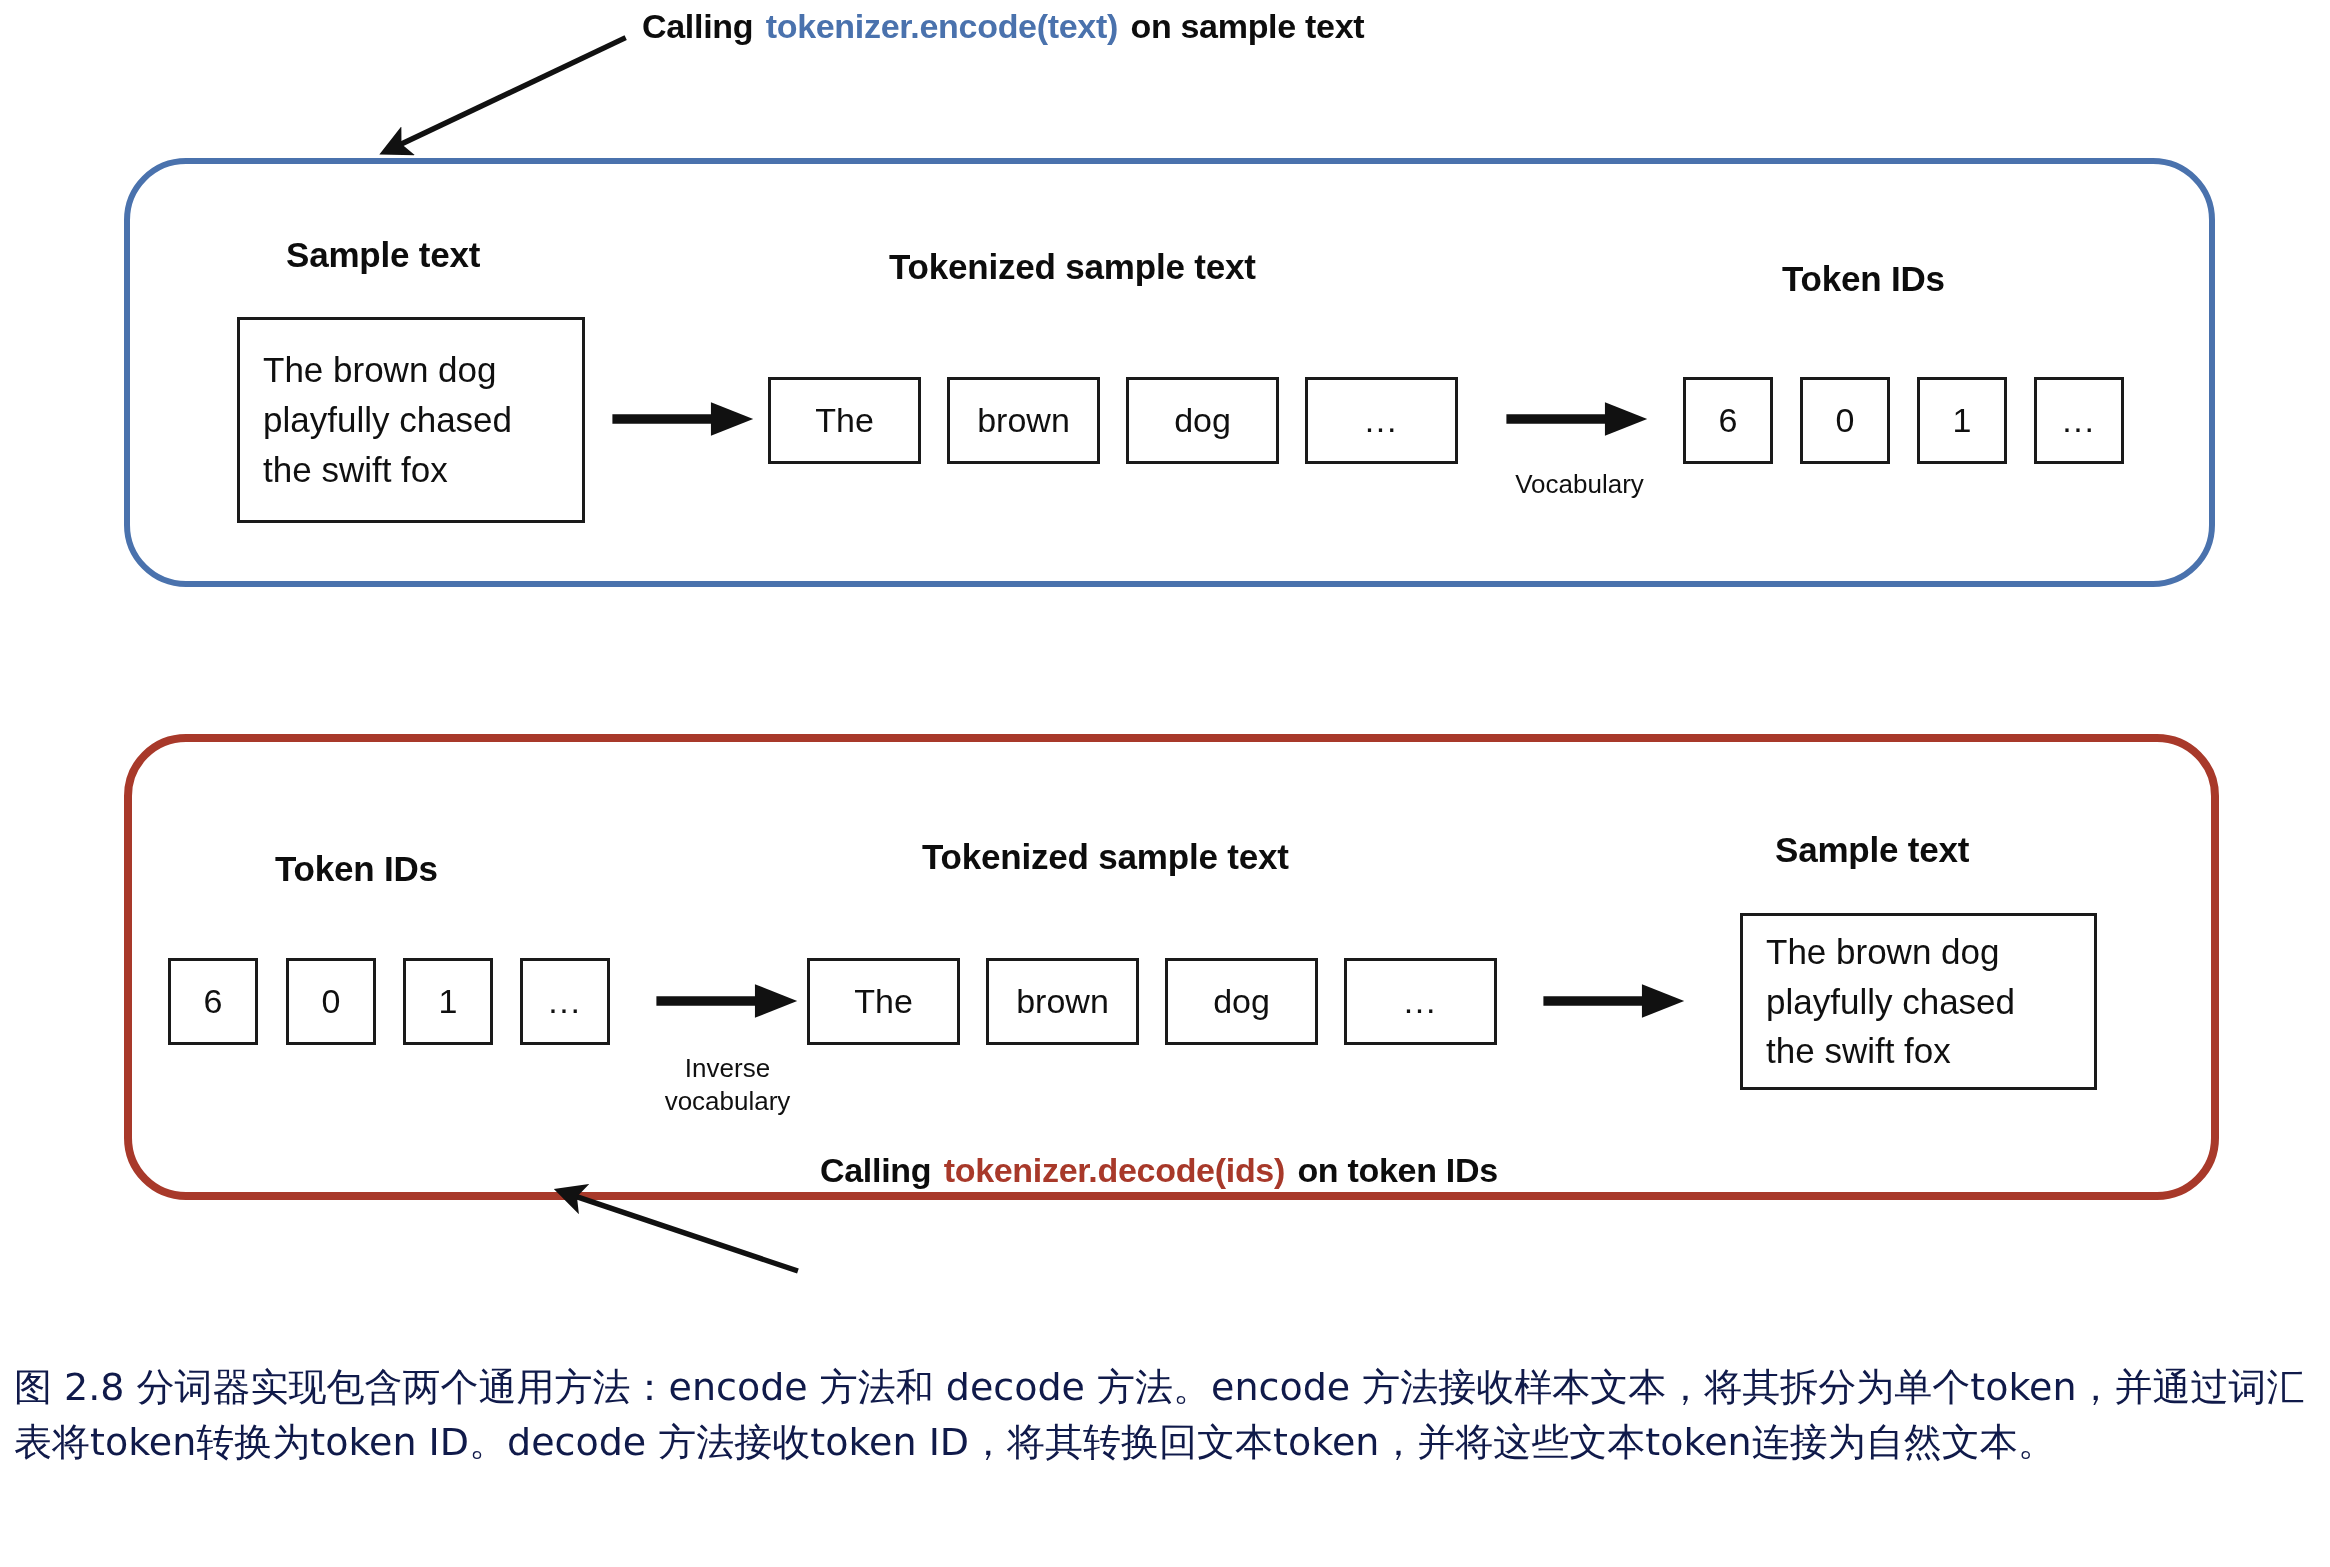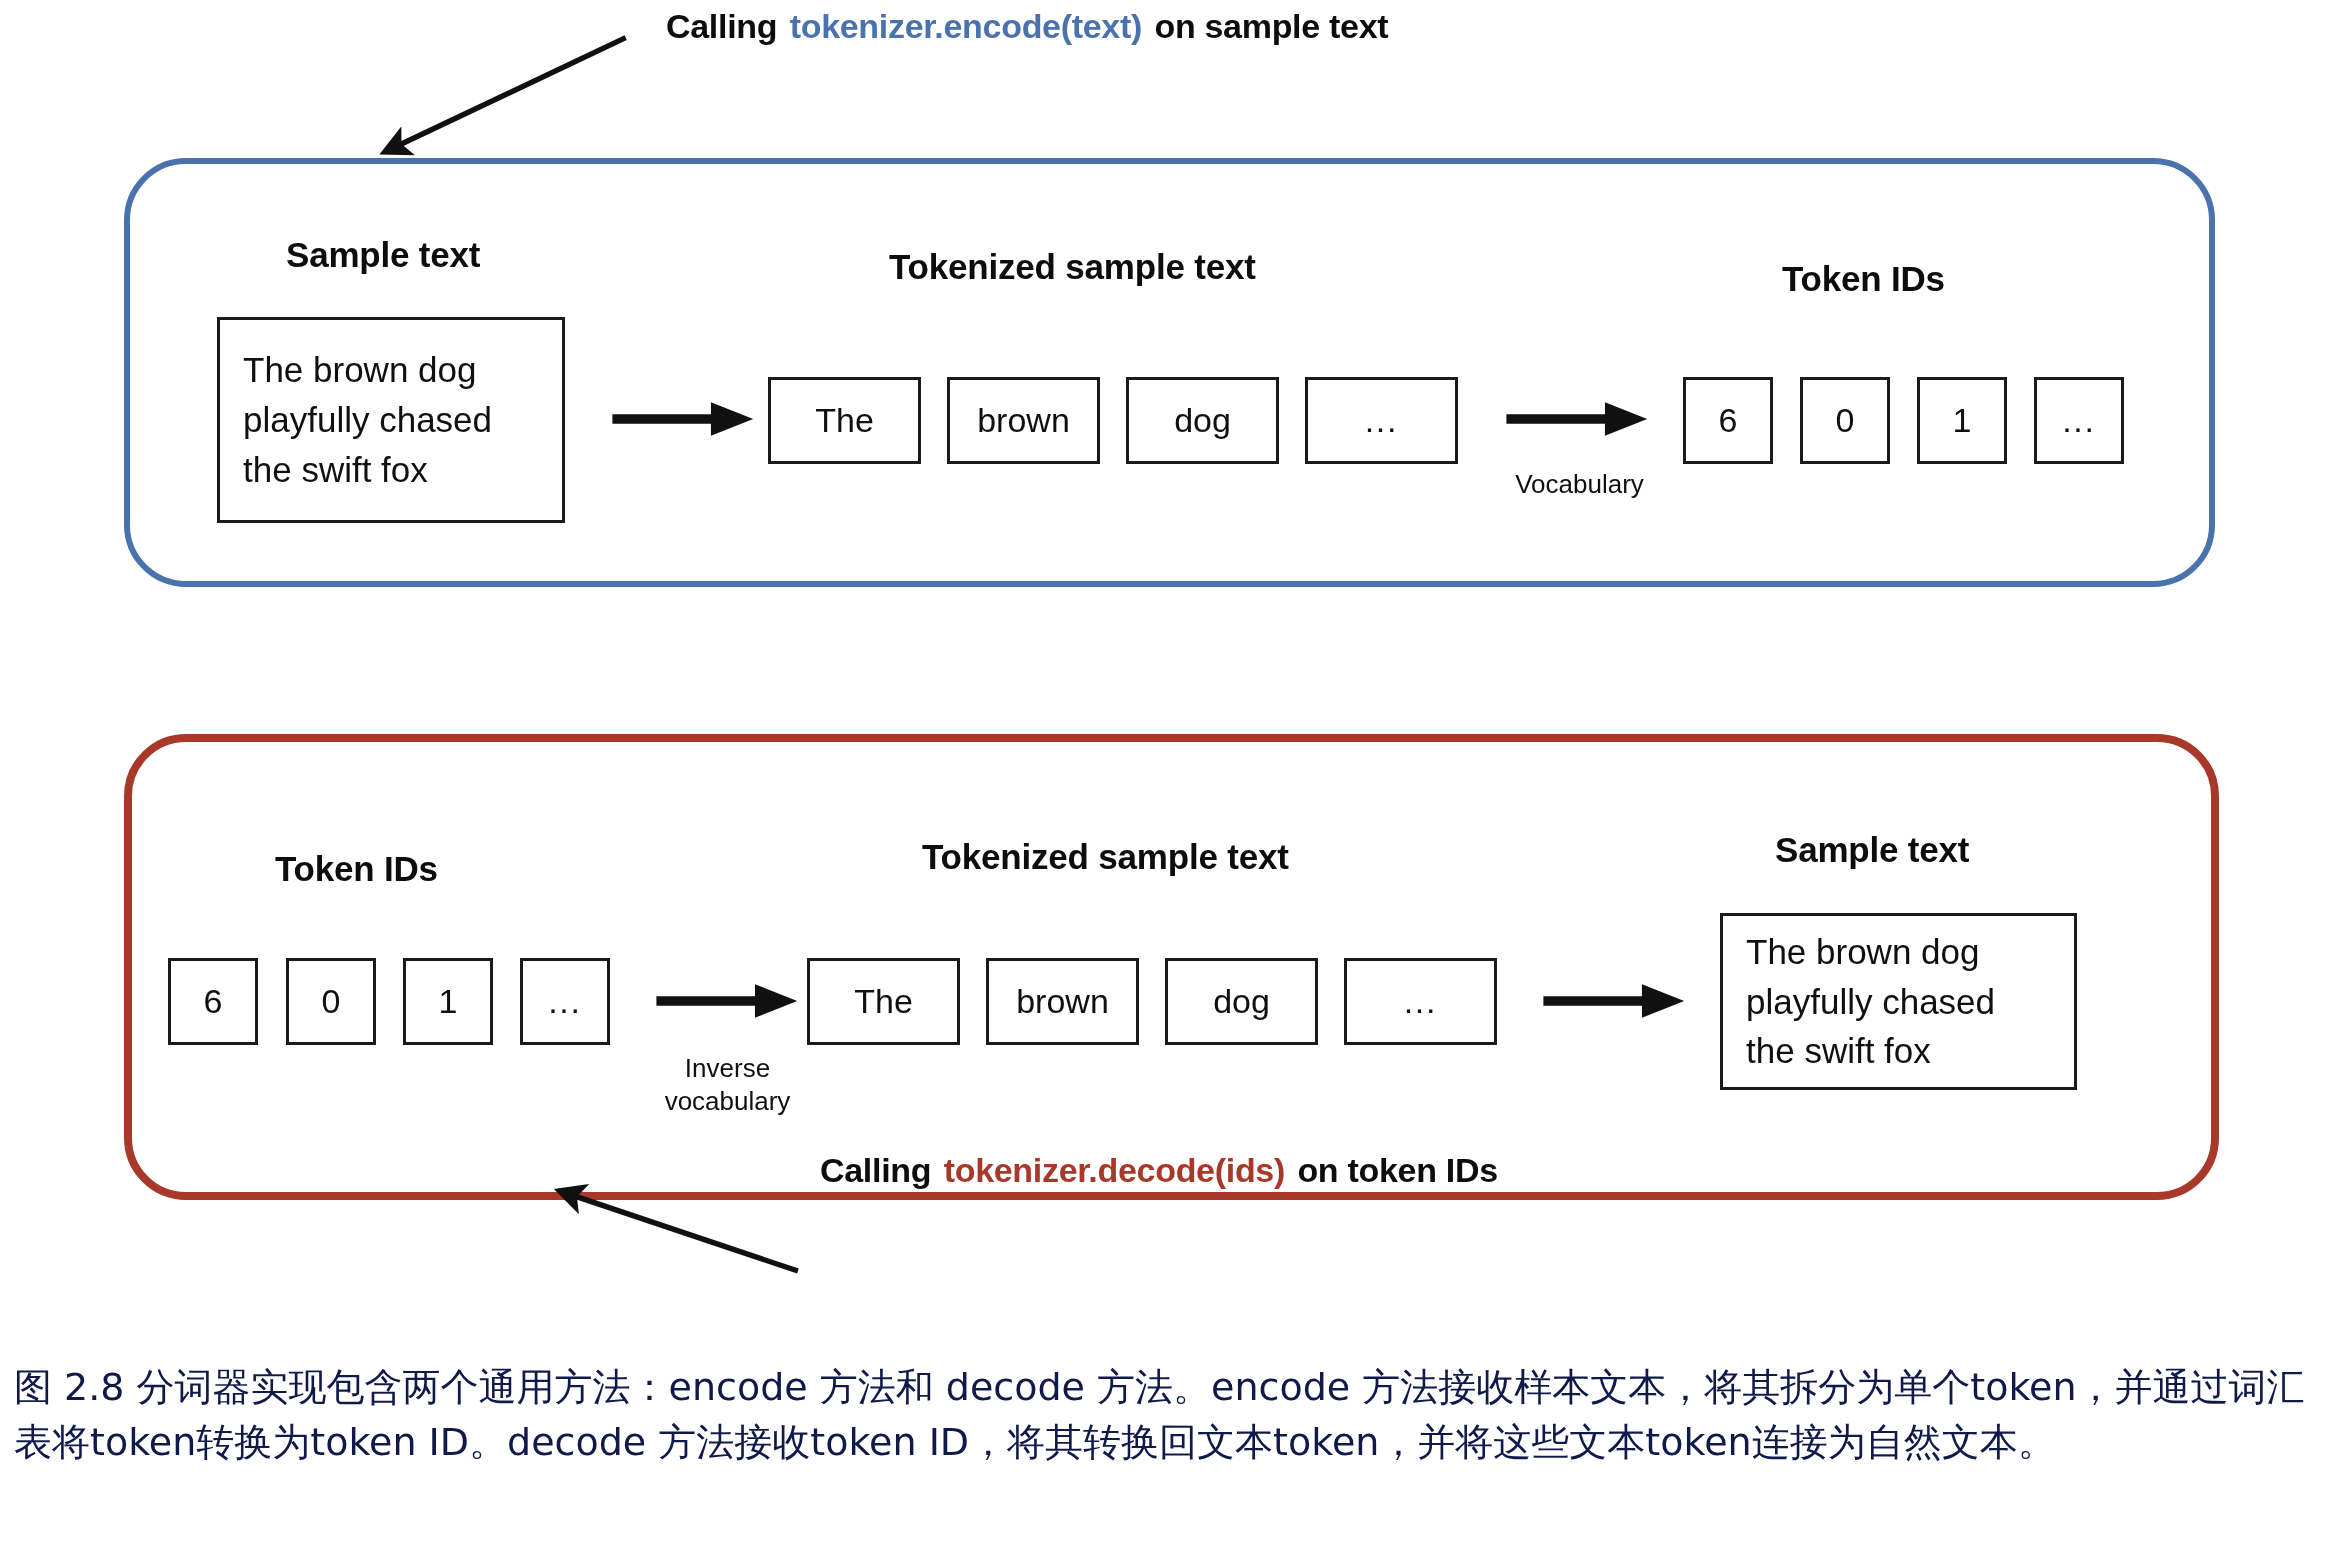--- a/index.html
+++ b/index.html
@@ -23,21 +23,21 @@
     font-weight: bold;
     font-size: 34px;
     letter-spacing: -0.3px;
     line-height: 1;
   }
   .callout .plain { color: #0d0d0d; }
   .callout .code-blue { color: #4a72ad; }
   .callout .code-red  { color: #a8392a; }
   .callout .sp { display: inline-block; width: 12.4px; }
 
-  #callout-encode { left: 666px; top: 9px; }
+  #callout-encode { left: 642px; top: 9px; }
   #callout-decode { left: 820px; top: 1153px; }
 
   
   .group-box {
     position: absolute;
     border-radius: 62px;
     background: transparent;
   }
   #encode-group {
     left: 124px;
@@ -73,20 +73,21 @@
     display: flex;
     align-items: center;
     justify-content: center;
     font-size: 34px;
     color: #101010;
   }
   .sample-box {
     padding: 19.5px 23px;
     align-items: center;
     justify-content: flex-start;
+    margin-left: 20px;
   }
   .sample-box .lines {
     font-size: 35px;
     line-height: 1.42;
     white-space: pre-line;
     text-align: left;
   }
   .token-box { font-size: 34px; }
   .id-box { font-size: 34px; }
   .ellipsis-box { font-size: 34px; letter-spacing: 1.8px; }

